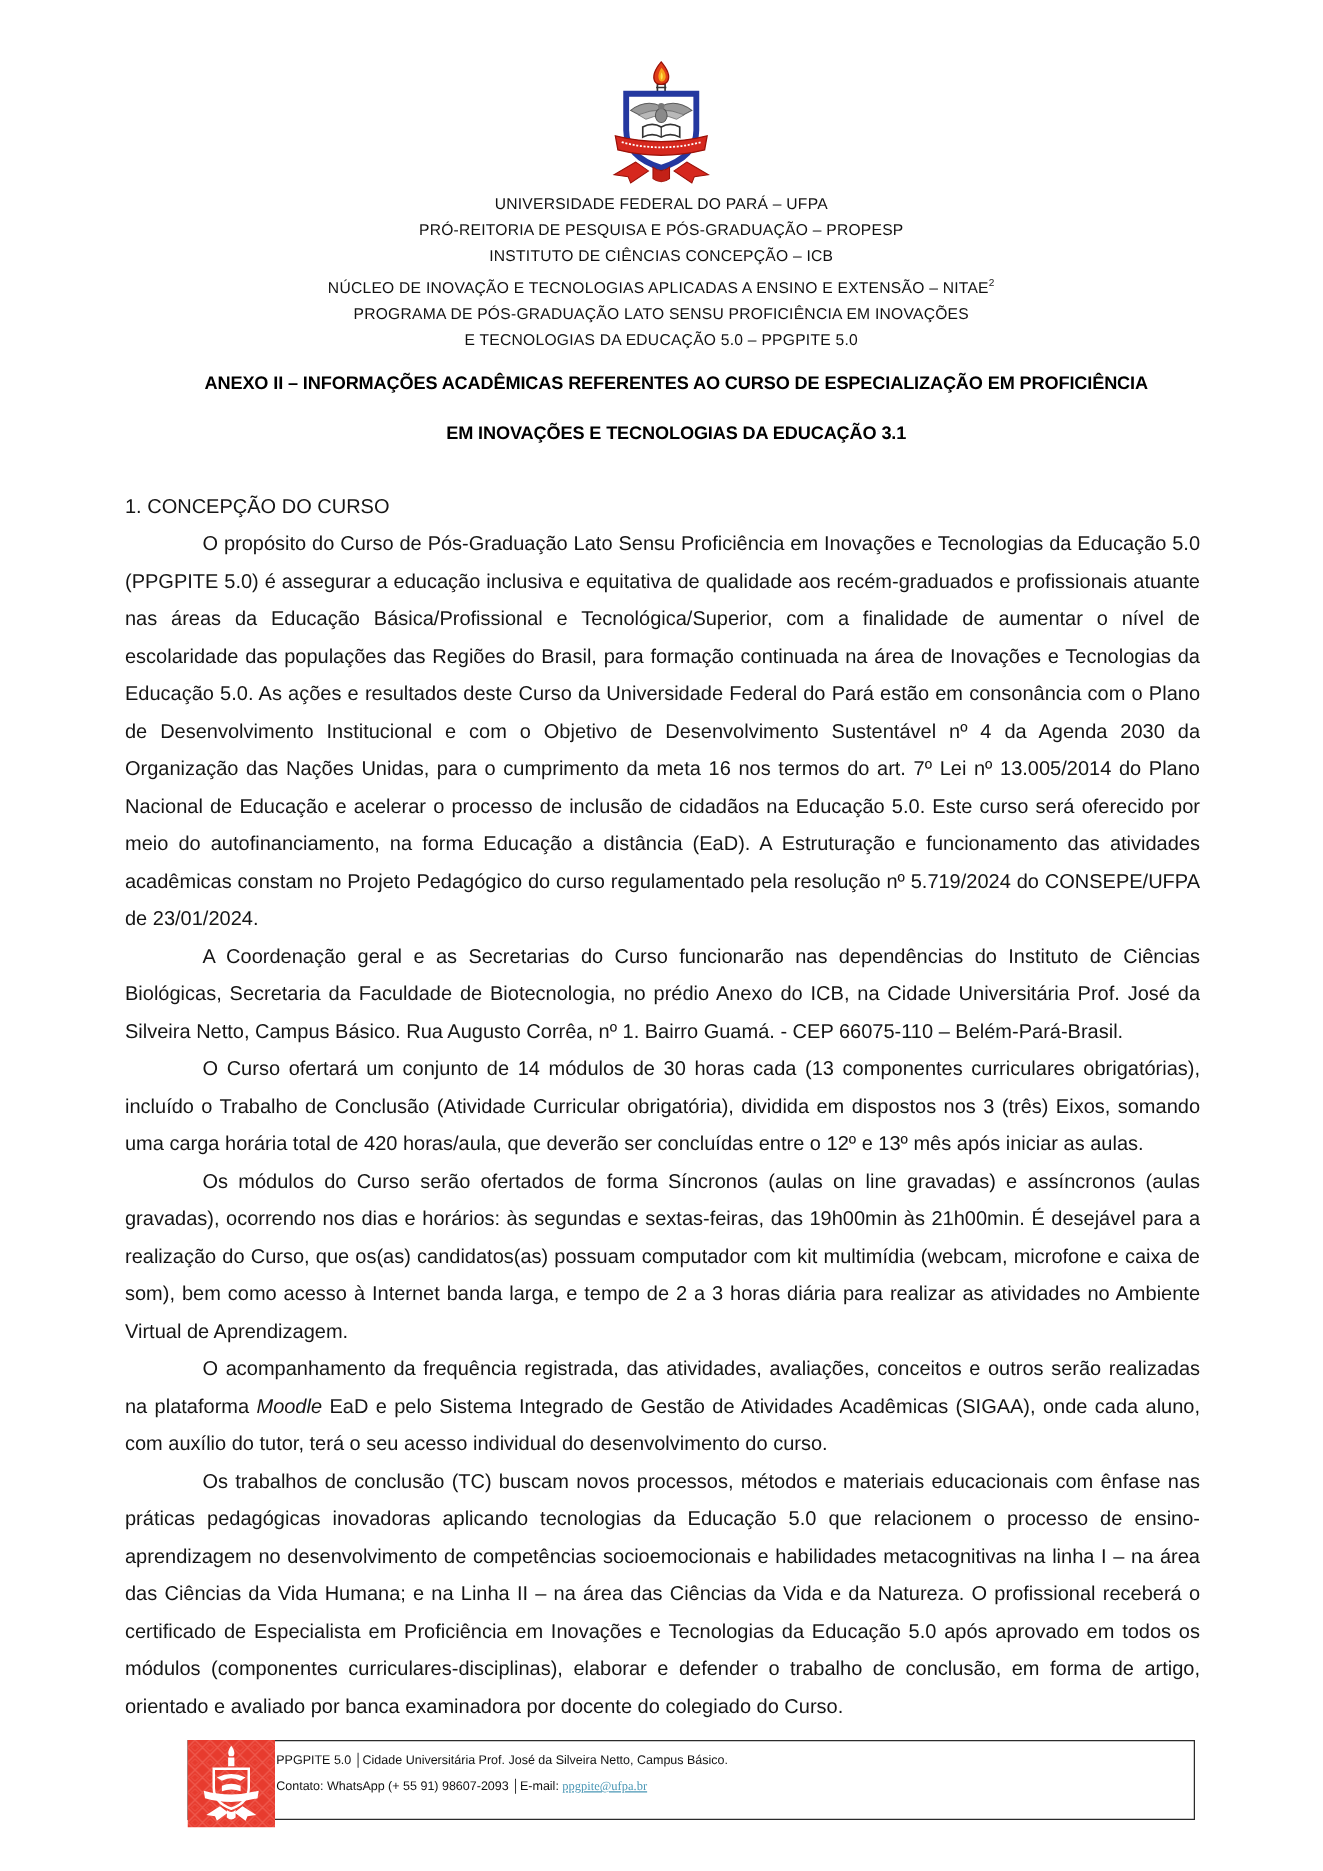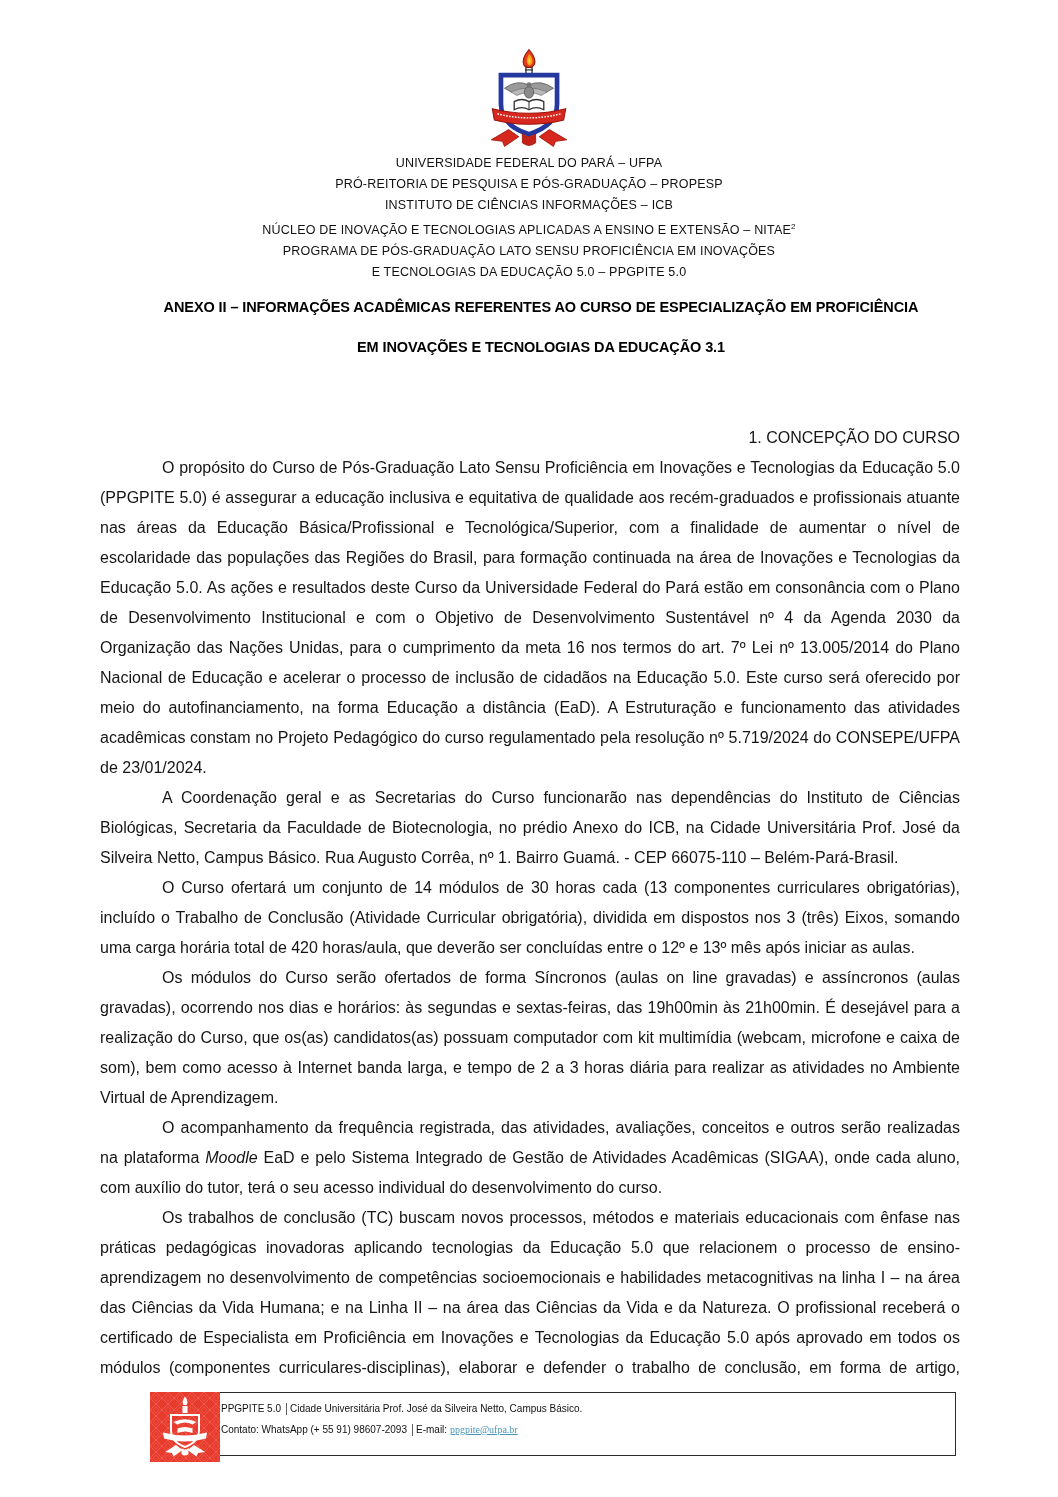--- a/index.html
+++ b/index.html
@@ -39,21 +39,21 @@
   .doc-title .tline { line-height:20px; white-space:nowrap; }
   .doc-title .tline + .tline { margin-top:20px; }
   
   .content {
     position:absolute; top:391px; left:100px; width:860px; height:990px;
     font-size:16px; line-height:30px;
     text-align:justify;
     overflow:hidden;
     color:#151515;
   }
-  .section-heading { text-align:right;margin-top:32px; }
+  .section-heading { text-align:left; }
   .para { text-indent:62px; }
   .para em { font-style:italic; }
   
   .footer-box {
     position:absolute; left:150px; top:1392px; width:806px; height:64px;
     border:1.5px solid #2b2b2b;
   }
   .footer-logo {
     position:absolute; left:-1px; top:-1px; width:70px; height:70px;
   }
@@ -96,21 +96,21 @@
 
       <path d="M25 80 L8 90 L19 91.5 L21 96.5 L35 87 Z" fill="#d6281e" stroke="#9b1108" stroke-width="0.8"></path>
       <path d="M65 80 L82 90 L71 91.5 L69 96.5 L55 87 Z" fill="#d6281e" stroke="#9b1108" stroke-width="0.8"></path>
       <path d="M38.5 84 Q45 89.5 51.5 84 L51.5 93 Q45 98 38.5 93 Z" fill="#c32117" stroke="#9b1108" stroke-width="0.8"></path>
     </svg>
   </div>
 
   <div class="inst-header">
     <div>UNIVERSIDADE FEDERAL DO PARÁ – UFPA</div>
     <div>PRÓ-REITORIA DE PESQUISA E PÓS-GRADUAÇÃO – PROPESP</div>
-    <div>INSTITUTO DE CIÊNCIAS INFORMAÇÕES – ICB</div>
+    <div>INSTITUTO DE CIÊNCIAS CONCEPÇÃO – ICB</div>
     <div><span>NÚCLEO DE INOVAÇÃO E TECNOLOGIAS APLICADAS A ENSINO E EXTENSÃO – NITAE</span><sup>2</sup></div>
     <div>PROGRAMA DE PÓS-GRADUAÇÃO LATO SENSU PROFICIÊNCIA EM INOVAÇÕES</div>
     <div>E TECNOLOGIAS DA EDUCAÇÃO 5.0 – PPGPITE 5.0</div>
   </div>
 
   <div class="doc-title">
     <div class="tline">ANEXO II – INFORMAÇÕES ACADÊMICAS REFERENTES AO CURSO DE ESPECIALIZAÇÃO EM PROFICIÊNCIA</div>
     <div class="tline">EM INOVAÇÕES E TECNOLOGIAS DA EDUCAÇÃO 3.1</div>
   </div>
 

